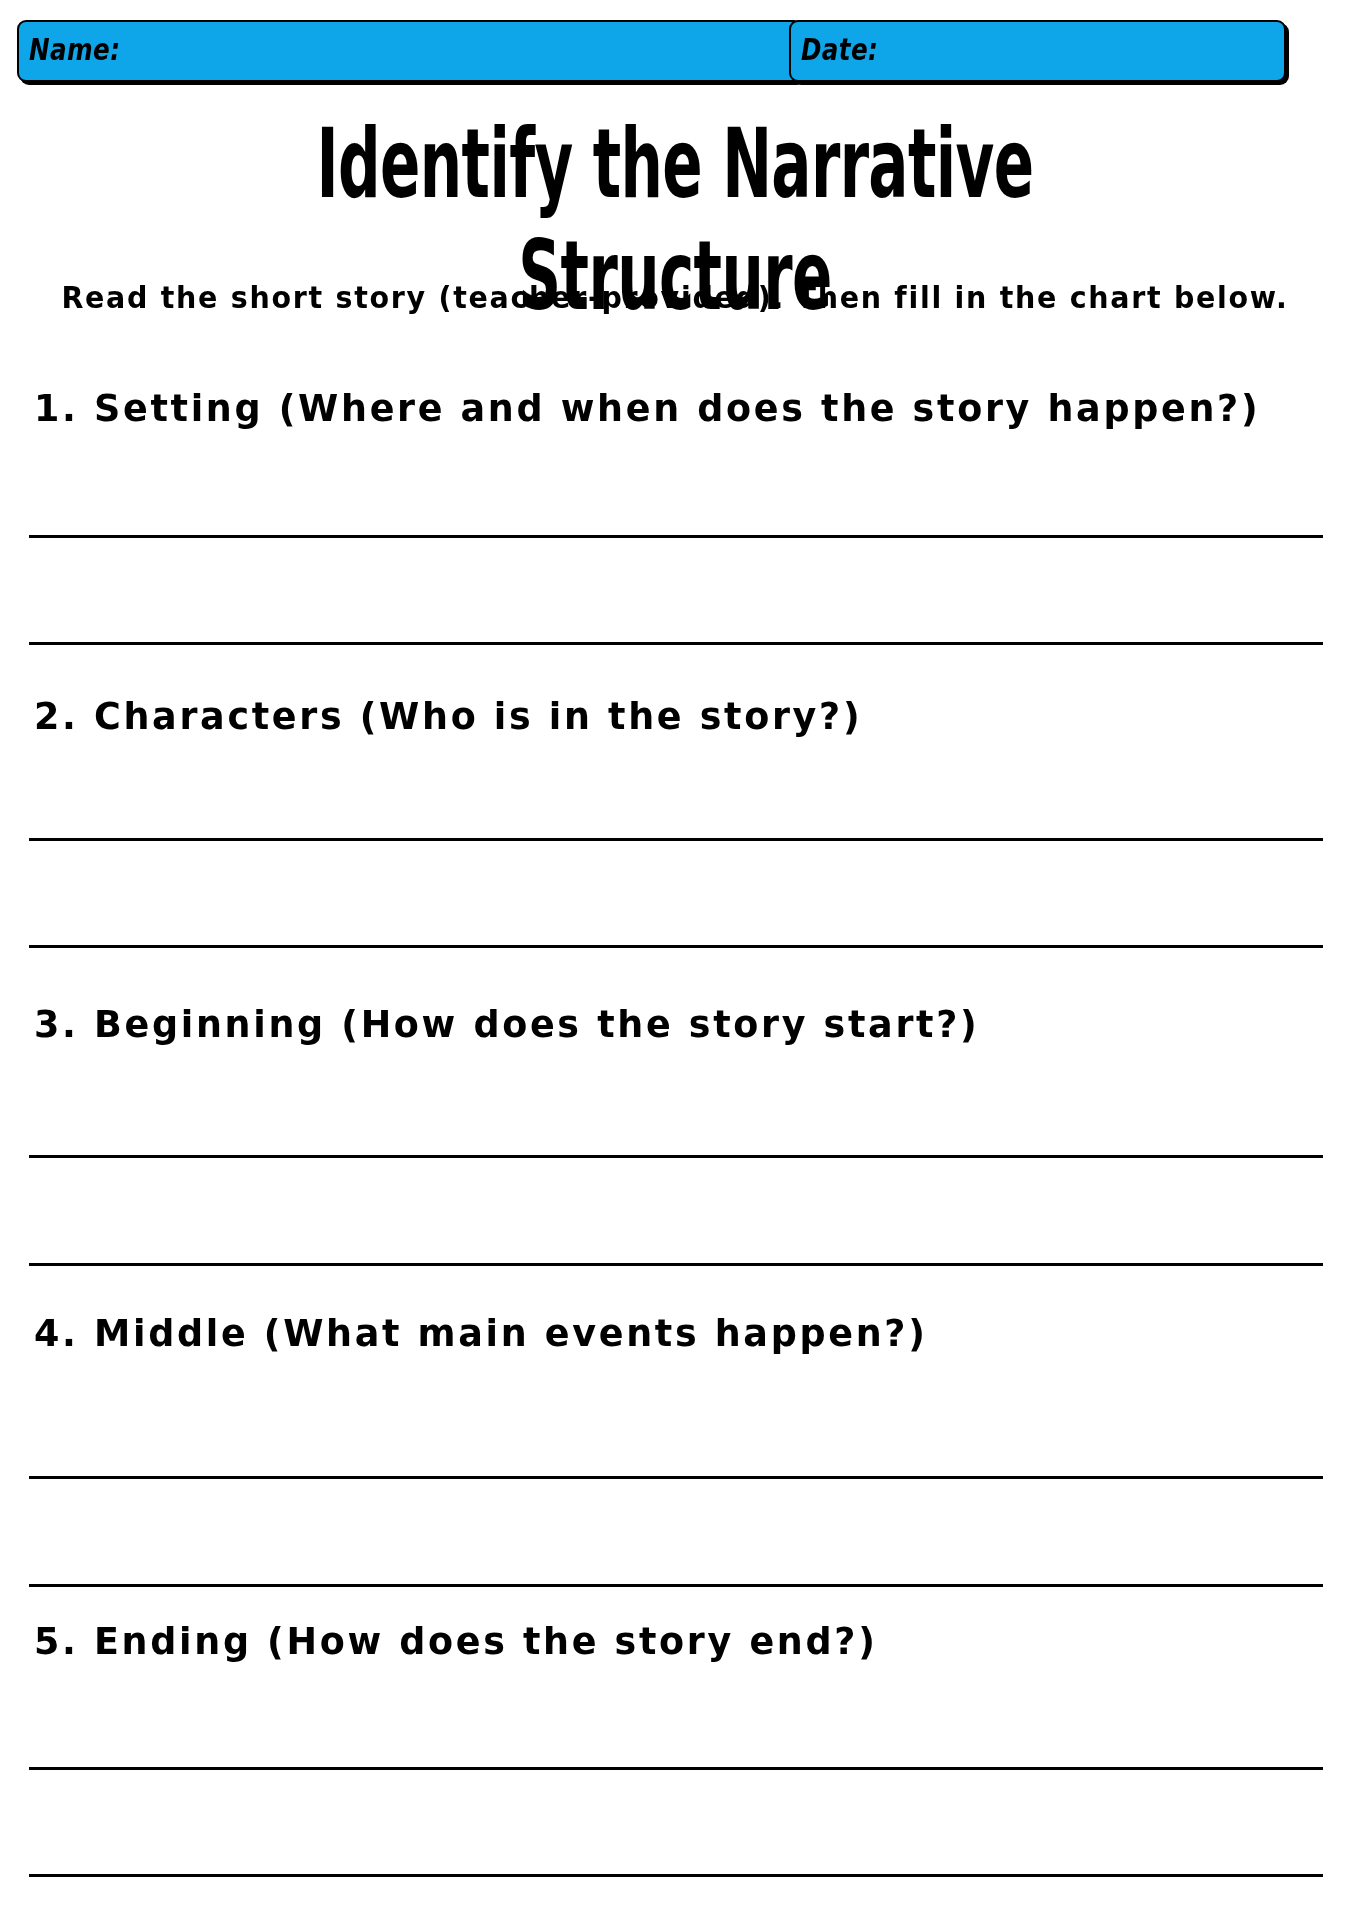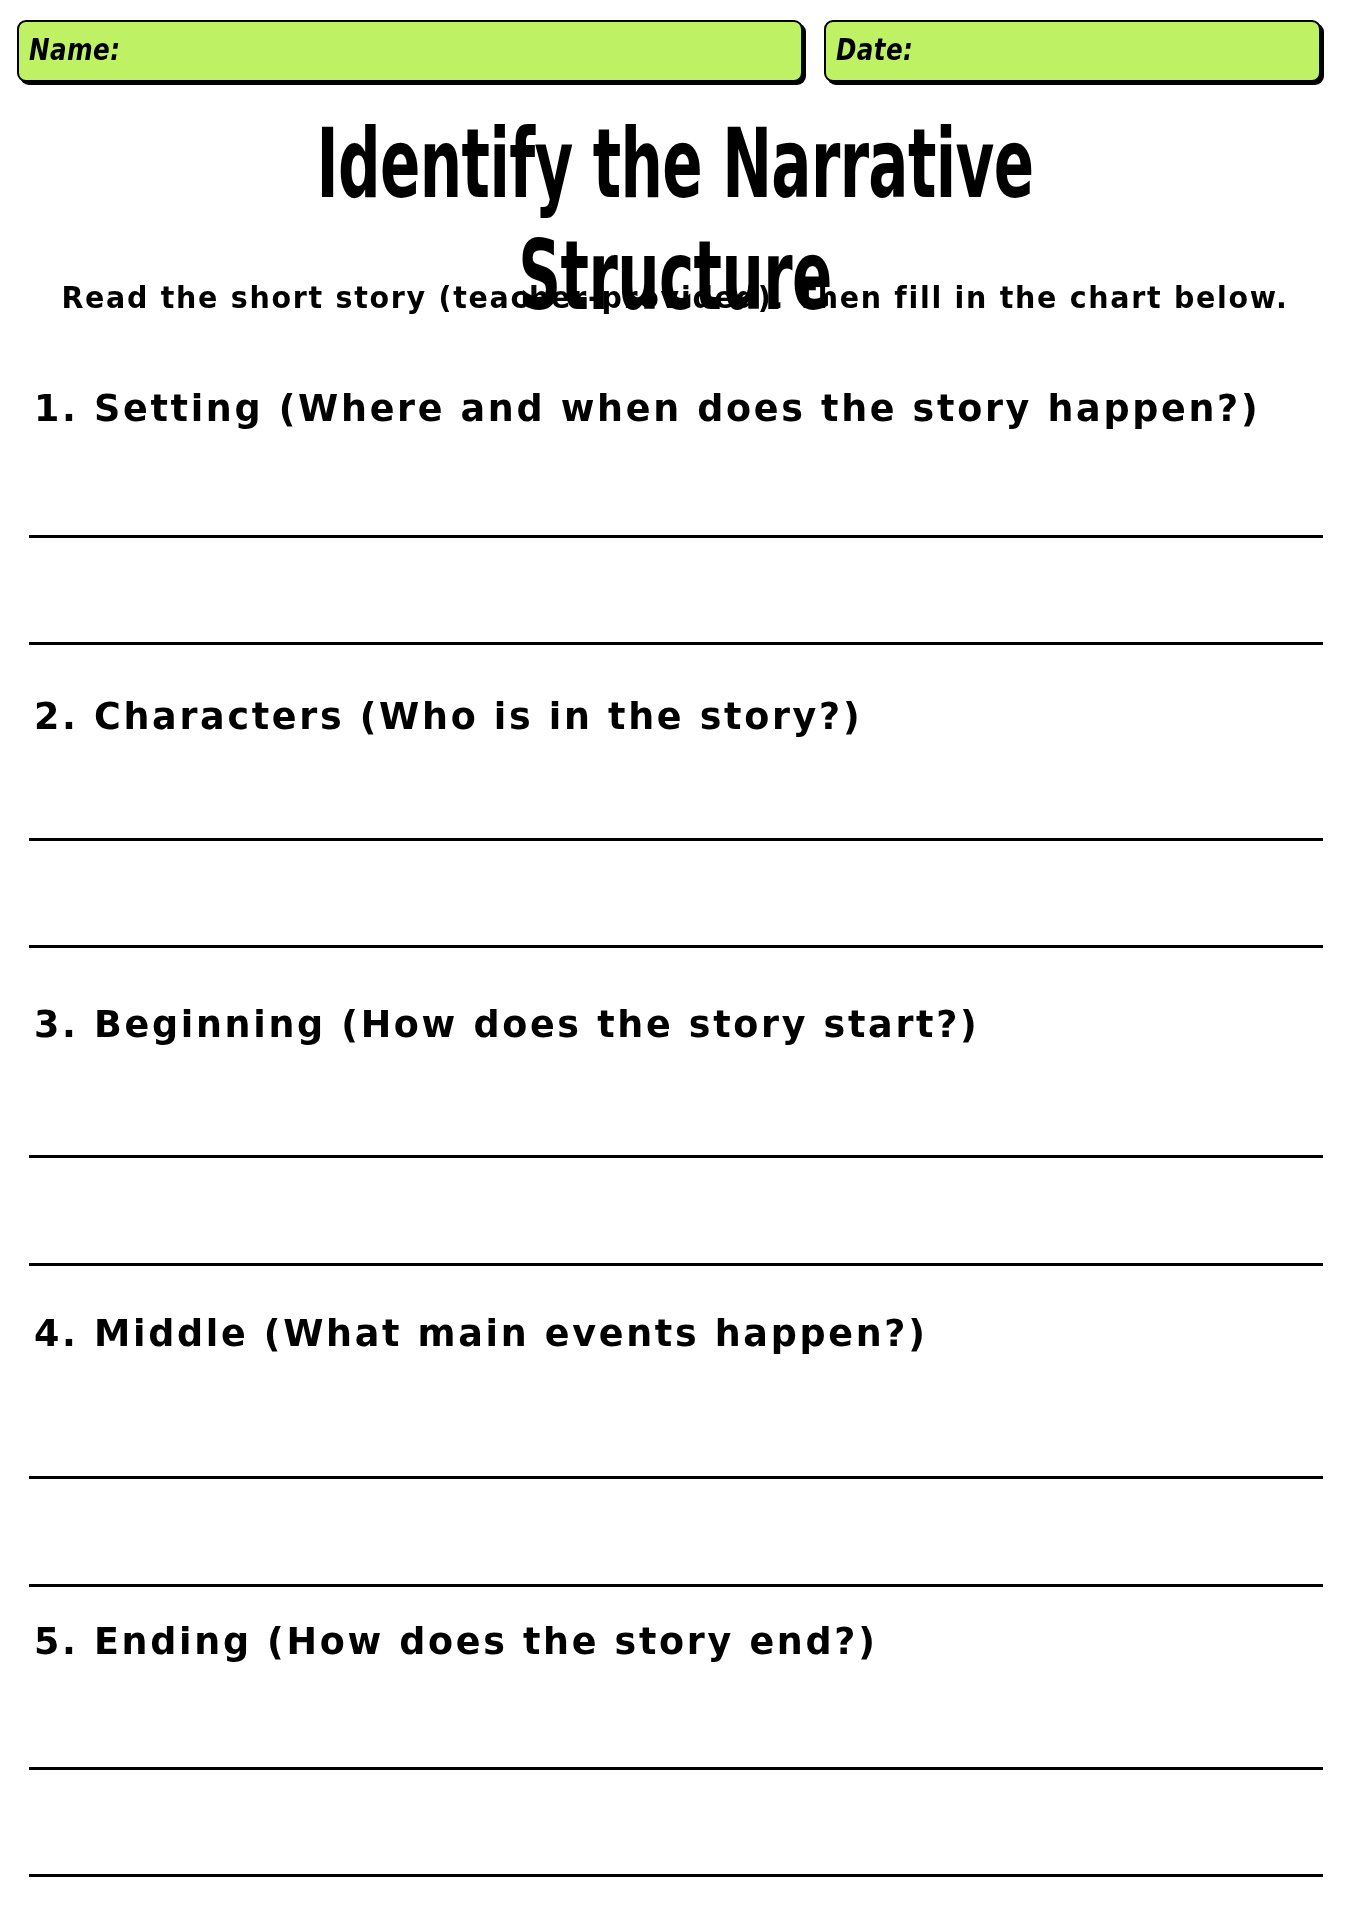--- a/index.html
+++ b/index.html
@@ -1,30 +1,30 @@
 <!DOCTYPE html>
 <html><head>
 <meta charset="utf-8">
 <style>
   html, body { margin:0; padding:0; background:#ffffff; }
   body { width:1350px; height:1920px; position:relative; overflow:hidden; color:#000; font-family:"DejaVu Sans", sans-serif; }
-  .box { position:absolute; top:20px; height:62px; border:2.5px solid #000; border-radius:9px; box-shadow:3px 3px 0 #000; background:#bef264; box-sizing:border-box; }
+  .box { position:absolute; top:20px; height:62px; border:2.5px solid #000; border-radius:9px; box-shadow:3px 3px 0 #000; background:#0ea5e9; box-sizing:border-box; }
   .box .lbl { position:absolute; left:10px; top:10px; font-family:"DejaVu Sans", sans-serif; font-style:italic; font-weight:bold; font-size:30px; transform:scaleX(0.82); transform-origin:left center; letter-spacing:0.5px; }
   .title { position:absolute; left:0; width:1350px; top:108px; text-align:center; font-family:"DejaVu Sans", sans-serif; font-size:96px; font-weight:bold; transform:scaleX(0.62); transform-origin:center; letter-spacing:-1px; }
   .instr { position:absolute; left:0; width:1350px; top:280px; text-align:center; font-family:"DejaVu Sans", sans-serif; font-weight:bold; font-size:30px; letter-spacing:1.8px; transform:scaleX(0.95); }
   .q { position:absolute; left:34px; font-family:"DejaVu Sans", sans-serif; font-weight:bold; font-size:38px; letter-spacing:2.8px; transform:scaleX(0.96); transform-origin:left center; white-space:nowrap; }
   .line { position:absolute; left:29px; width:1294px; height:3px; background:#000; }
 </style>
 </head>
 <body>
 
 <div class="box" style="left:17px; width:786px;">
   <span class="lbl">Name:</span>
 </div>
-<div class="box" style="left:824px; width:497px;text-decoration:underline;">
+<div class="box" style="left:789px; width:497px;text-decoration:underline;">
   <span class="lbl">Date:</span>
 </div>
 
 <div class="title">Identify the Narrative Structure</div>
 <div class="instr">Read the short story (teacher-provided). Then fill in the chart below.</div>
 
 <div class="q" style="top:386px;">1. Setting (Where and when does the story happen?)</div>
 <div class="line" style="top:535px;"></div>
 <div class="line" style="top:642px;"></div>
 

